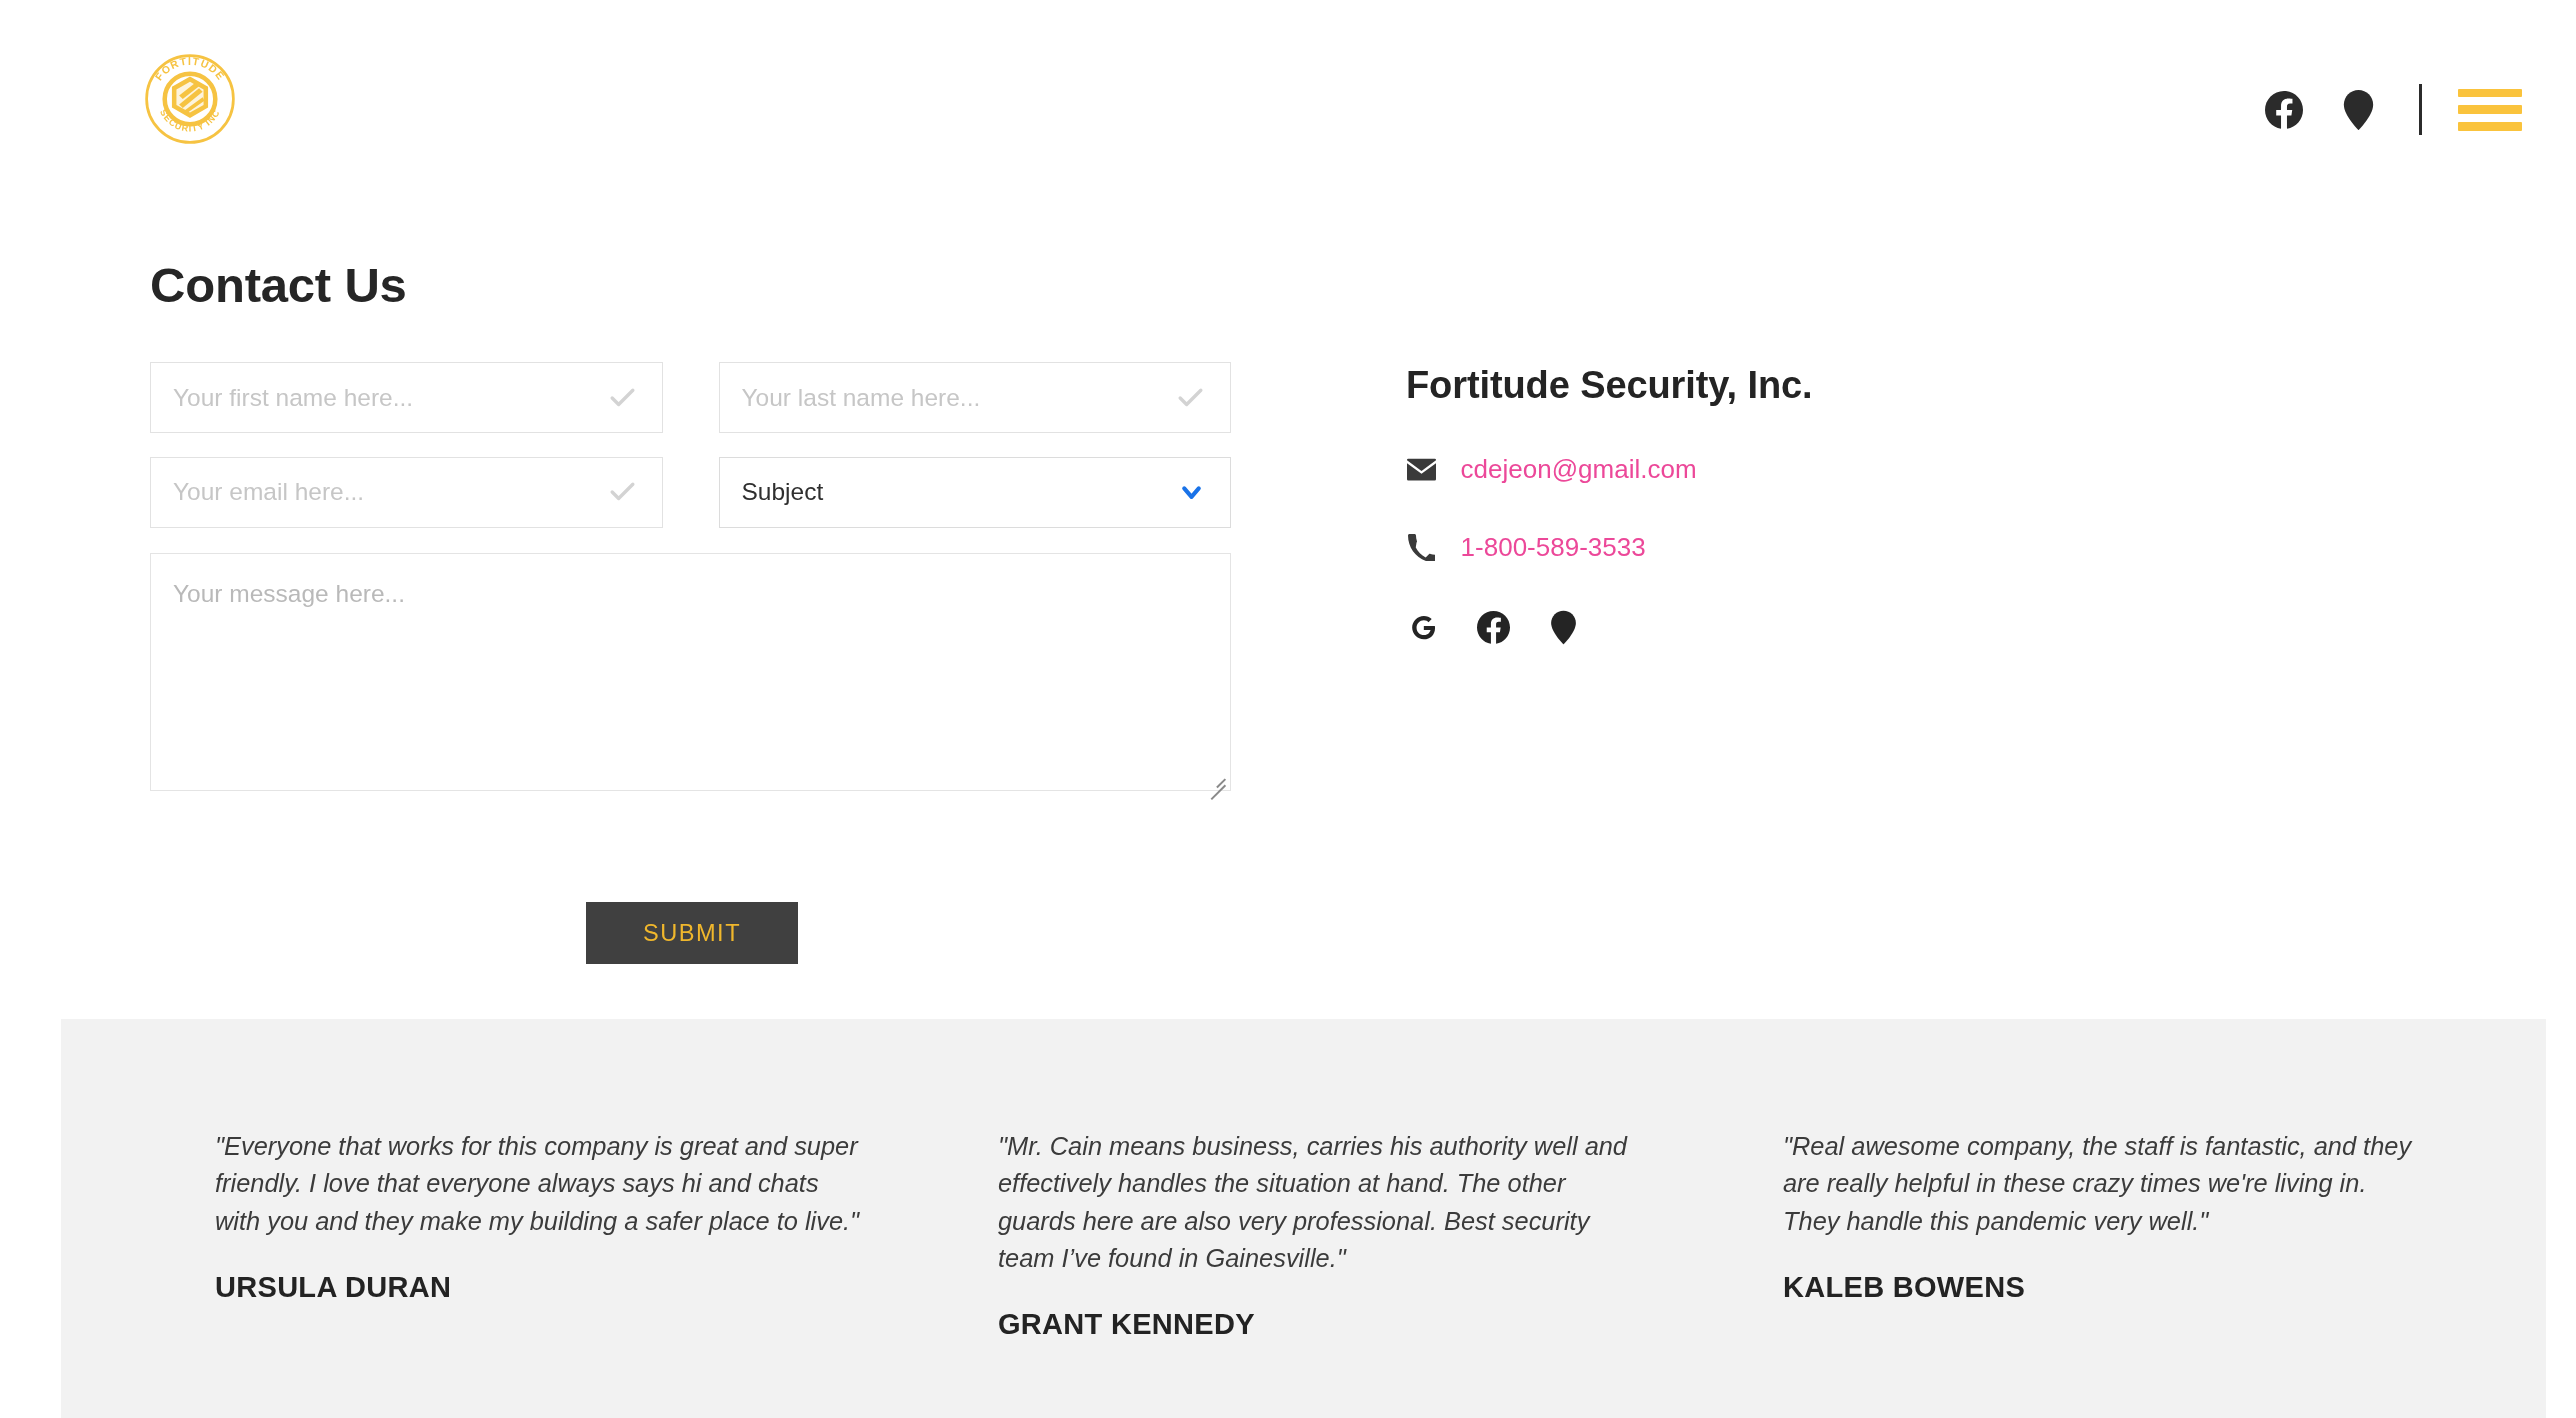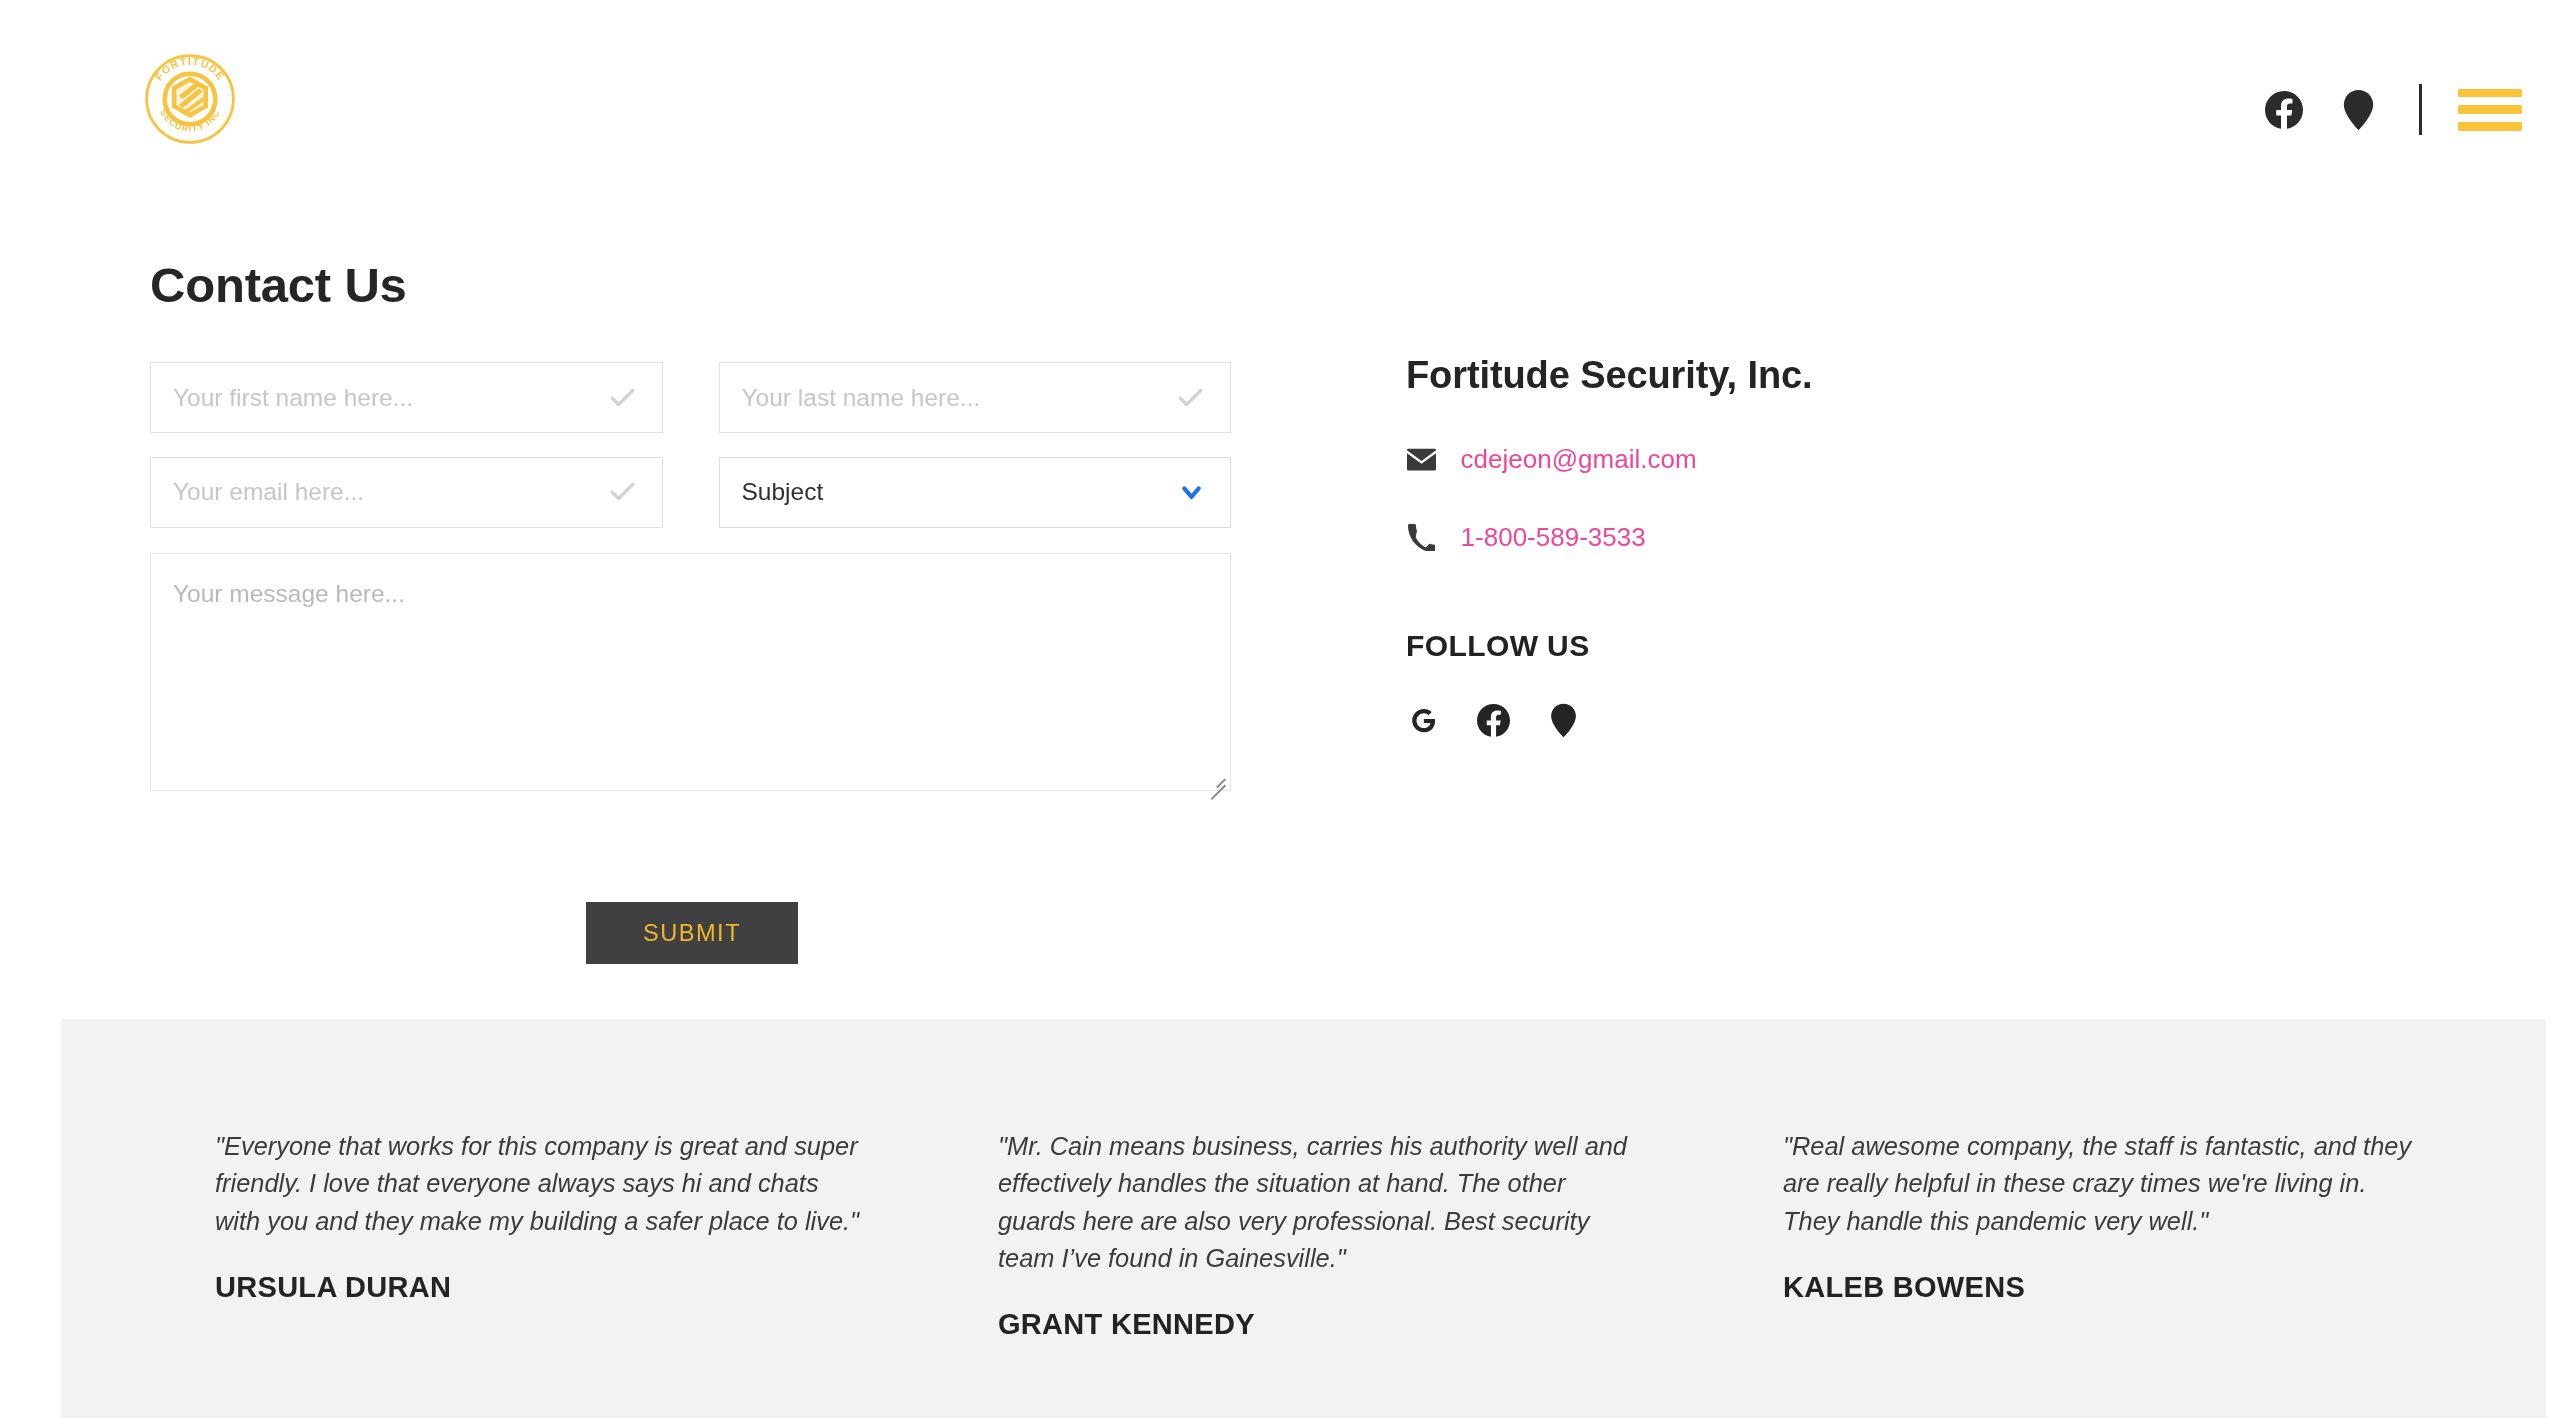--- a/index.html
+++ b/index.html
@@ -128,21 +128,21 @@
     position: absolute; left: 586px; top: 902px;
     width: 212px; height: 62px;
     background: #404040; border: 0;
     color: #f0b72c; font-size: 23.6px; letter-spacing: 1.5px;
     font-family: "Liberation Sans", sans-serif;
     cursor: pointer;
     display: flex; align-items: center; justify-content: center;
   }
 
   
-  .info-panel { position: absolute; left: 1406px; top: 354px; width: 908px; }
+  .info-panel { position: absolute; left: 1406px; top: 364px; width: 908px; }
   .info-title {
     font-size: 38px; font-weight: 700; color: #242424;
     letter-spacing: -0.1px; margin-bottom: 47px;
   }
   .info-line {
     display: flex; align-items: center;
     font-size: 26px; color: #ec4899; margin-bottom: 47px;
   }
   .info-line .ic {
     width: 31px; height: 31px; margin-right: 23.6px;
@@ -304,21 +304,20 @@
 
     <div class="info-line">
       <span class="ic">
         <svg width="27" height="27" viewBox="0 0 24 24" fill="currentColor">
           <path d="M6.6 10.8c1.9 3.8 5 6.8 8.8 8.8l2.9-2.9c.4-.4.9-.5 1.4-.3 1.5.5 3.2.8 4.9.8.7 0 1.3.6 1.3 1.3V23c0 .7-.6 1.3-1.3 1.3C10.6 24.3-.3 13.4-.3 0c0-.7.6-1.3 1.3-1.3h4.5c.7 0 1.3.6 1.3 1.3 0 1.7.3 3.4.8 4.9.2.5.1 1-.3 1.4L6.6 10.8z" transform="translate(0.3 1.3)"></path>
         </svg>
       </span>
       <span>1-800-589-3533</span>
     </div>
 
-    <div class="follow-title">FOLLOW US</div>
 
     <div class="social-row">
       <span class="s-ic">
         <svg width="33" height="33" viewBox="0 0 24 24" fill="currentColor">
           <path d="M12.24 10.4v3.47h4.84c-.2 1.25-1.45 3.67-4.84 3.67-2.91 0-5.29-2.41-5.29-5.38s2.38-5.38 5.29-5.38c1.66 0 2.77.71 3.4 1.32l2.32-2.24C16.47 4.53 14.55 3.6 12.24 3.6 7.55 3.6 3.75 7.4 3.75 12.09s3.8 8.49 8.49 8.49c4.9 0 8.15-3.44 8.15-8.29 0-.56-.06-.98-.14-1.4h-8.01z"></path>
         </svg>
       </span>
       <span class="s-ic">
         <svg width="33" height="33" viewBox="0 0 24 24" fill="currentColor">
           <path d="M24 12c0-6.627-5.373-12-12-12S0 5.373 0 12c0 5.99 4.388 10.954 10.125 11.854V15.47H7.078V12h3.047V9.356c0-3.007 1.792-4.669 4.533-4.669 1.313 0 2.686.235 2.686.235v2.953H15.83c-1.491 0-1.956.925-1.956 1.875V12h3.328l-.532 3.469h-2.796v8.385C19.612 22.954 24 17.99 24 12z"></path>

